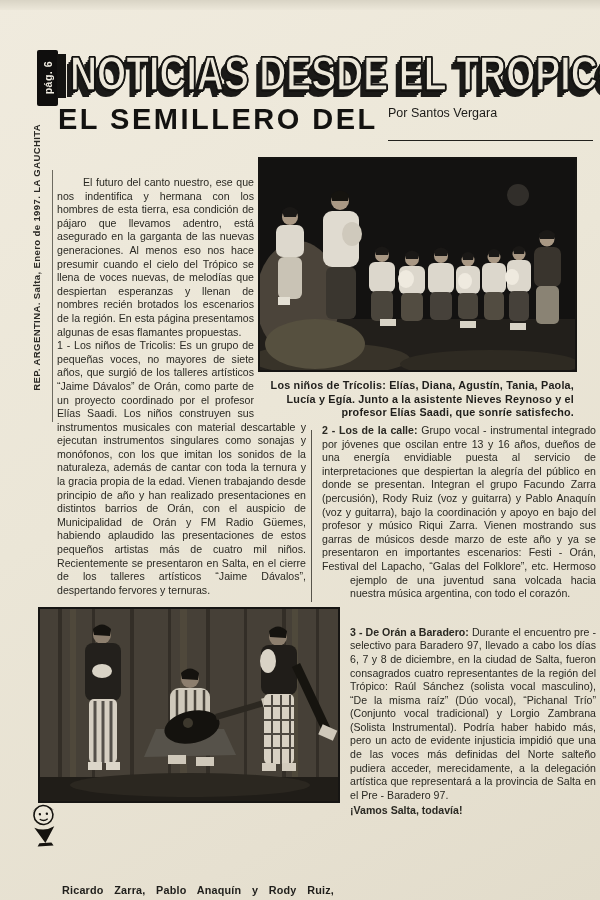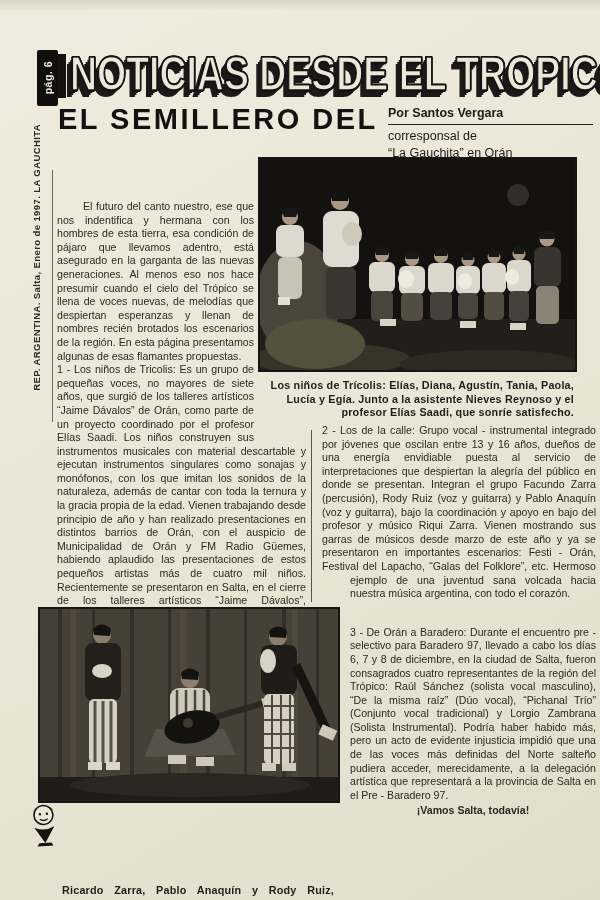--- a/index.html
+++ b/index.html
@@ -28,43 +28,43 @@
     display:inline-block;transform:scaleX(.78);transform-origin:left top;
     font-size:48px;font-weight:900;letter-spacing:0px;color:#ece7d9;
     -webkit-text-stroke:1.5px #141311;
     text-shadow:-1.5px 0 #141311,1.5px 0 #141311,0 -1.5px #141311,0 1.5px #141311,
       -1px -1px #141311,1px 1px #141311,1px -1px #141311,-1px 1px #141311,
       -3px 3px #1b1a18,-5px 5px #1b1a18,-7px 7px #1b1a18;}
   
   .title{position:absolute;left:58px;top:102px;width:330px;
     font-size:29px;font-weight:900;letter-spacing:2.5px;line-height:34px;color:#131210;}
   .byline{position:absolute;left:388px;top:105px;width:205px;font-size:12.5px;line-height:17px;color:#1c1b18;}
-  .byline .b1{font-weight:bold;border-bottom:1.5px solid #22211d;padding-bottom:2px;margin-bottom:3px;}
+  .byline .b1{font-weight:normal;border-bottom:1.5px solid #22211d;padding-bottom:18px;margin-bottom:14px;}
   
   .photo{position:absolute;border:2px solid #161513;background:#131211;}
   #photo1{left:258px;top:157px;width:315px;height:211px;}
   #photo2{left:38px;top:607px;width:298px;height:192px;}
   .photo svg{display:block;width:100%;height:100%;}
   
   .caption{font-weight:bold;font-size:10.8px;line-height:13.6px;color:#1f1e1b;letter-spacing:.2px;}
   #caption1{position:absolute;left:260px;top:379px;width:314px;text-align:right;}
   #caption2{position:absolute;left:62px;top:836px;width:272px;text-align:justify;margin-top:48px;}
   .mascot{position:absolute;left:26px;top:799px;width:36px;height:48px;transform:rotate(-4deg);}
   
   .bodytext{font-size:10.6px;line-height:13.6px;text-align:justify;color:#2a2923;}
   .bodytext p{margin:0;}
-  #leftflow{position:absolute;left:57px;top:176px;width:249px;margin-top:24px;}
+  #leftflow{position:absolute;left:57px;top:176px;width:249px;}
   #leftflow .ph1-spacer{float:right;width:52px;height:244px;}
   #leftflow .intro{text-indent:26px;}
   #rightflow{position:absolute;left:322px;top:424px;width:274px;}
   .ph2-spacer{float:left;width:28px;height:243px;}
   #rightflow .s3{margin-top:25px;}
-  #rightflow .cheer{text-align:center;font-weight:bold;margin-top:2px;}
+  #rightflow .cheer{text-align:left;font-weight:bold;margin-top:2px;}
   .divider-v{position:absolute;left:311px;top:430px;width:1px;height:172px;background:#57544b;}
-  .lead-bold{font-weight:normal;}
+  .lead-bold{font-weight:bold;}
 </style>
 </head>
 <body>
 
 <div id="paper">
   <div class="top-shade"></div>
 
   <div class="pagebox">
     <span>pág. 6</span>
   </div>

